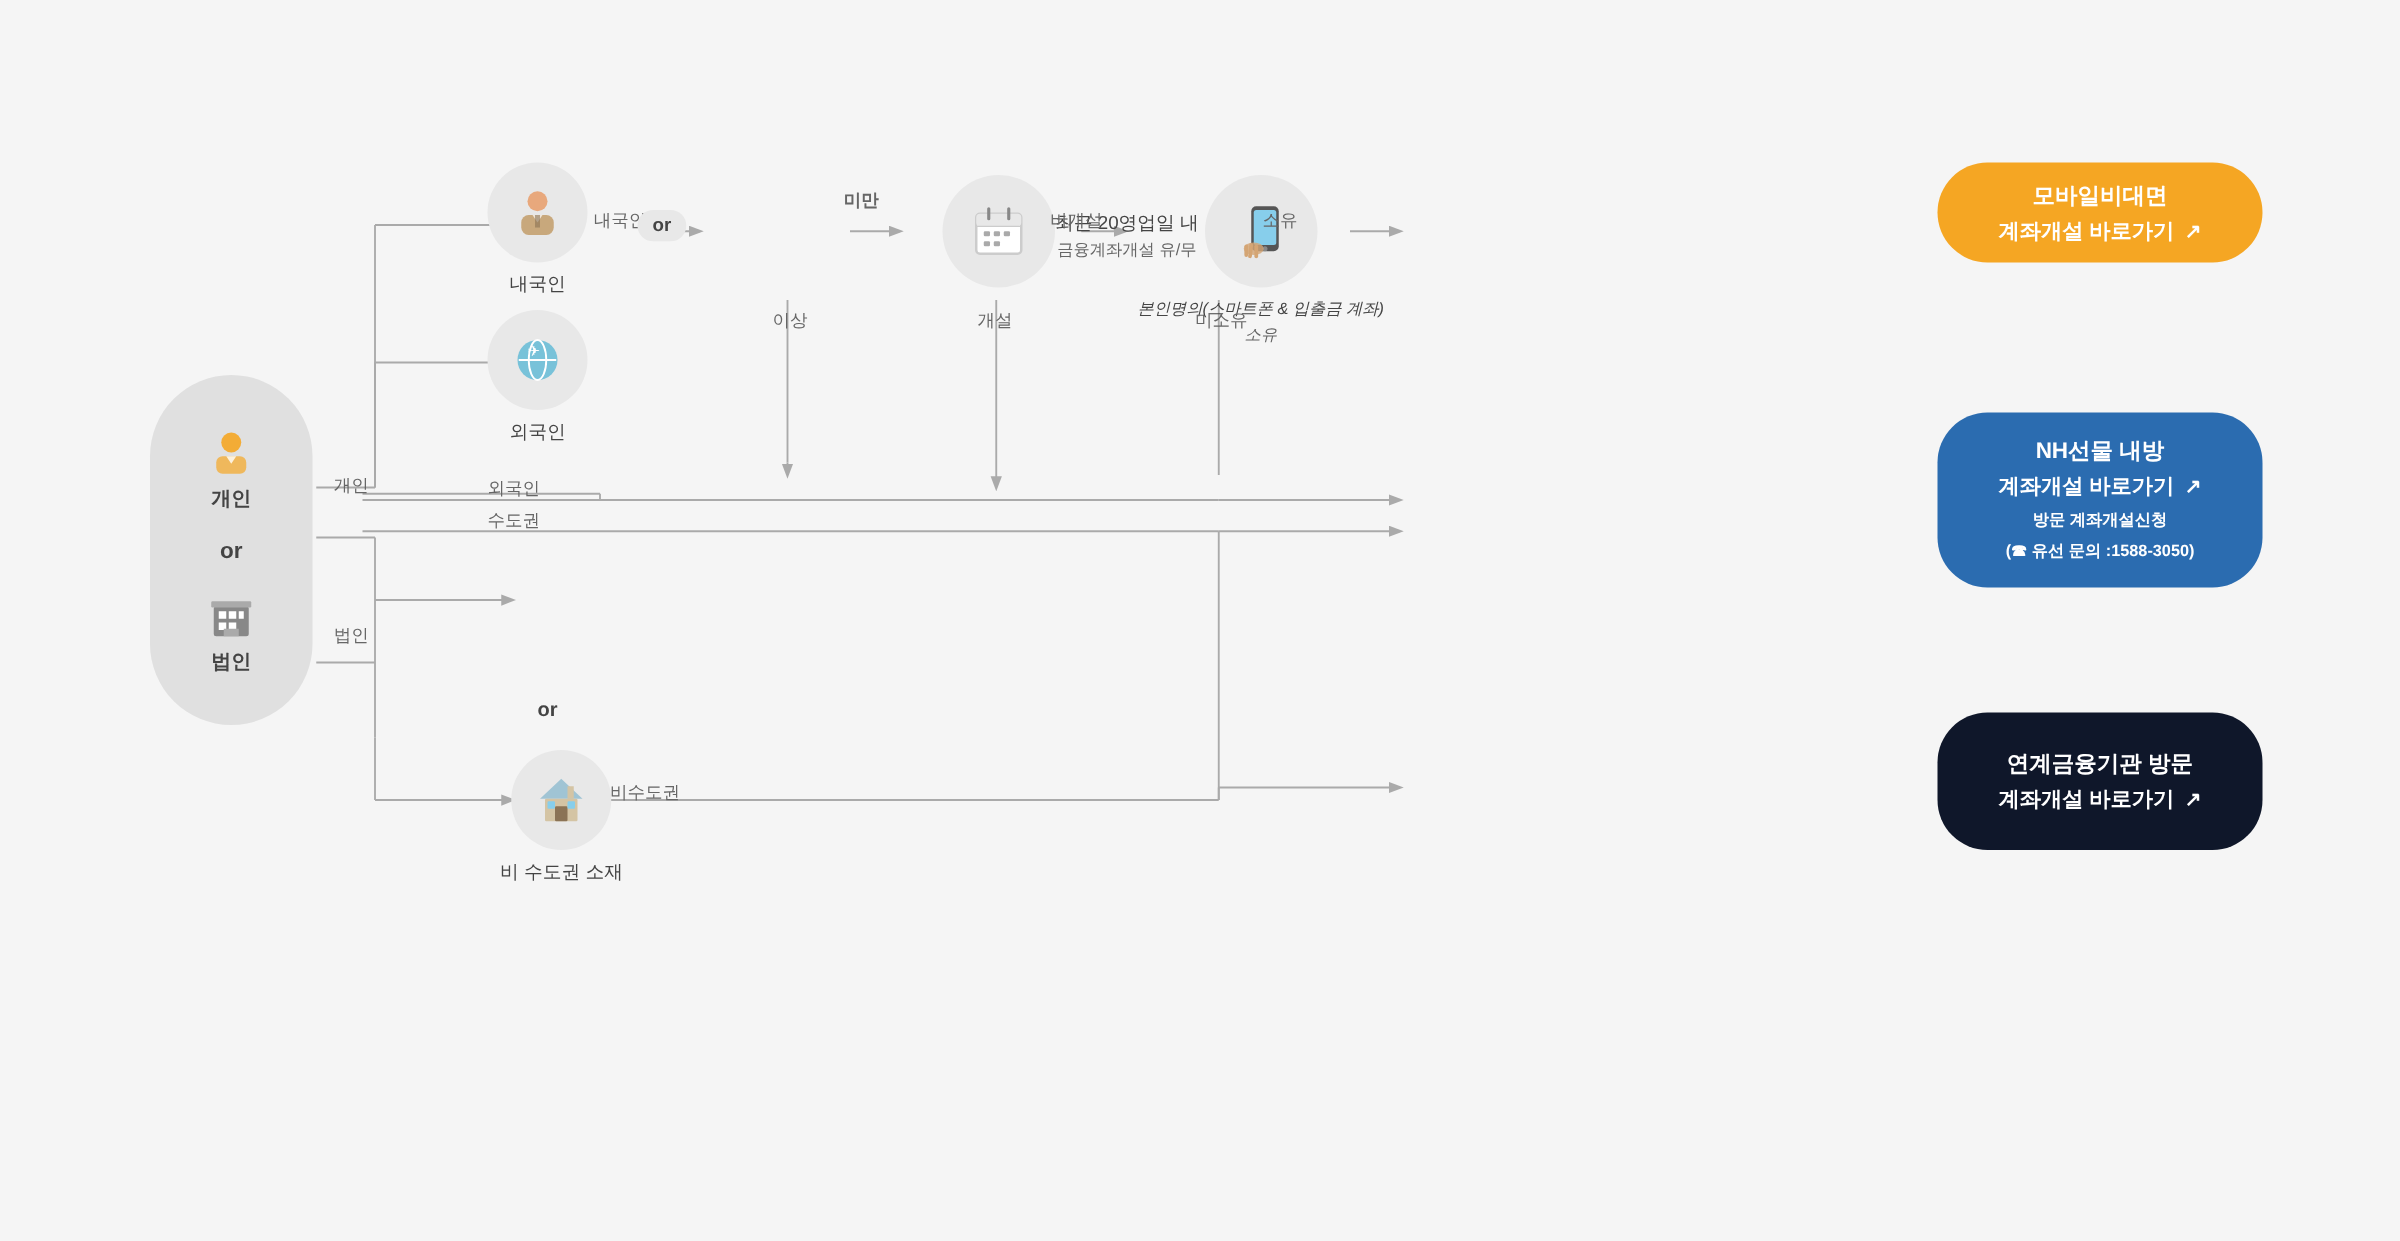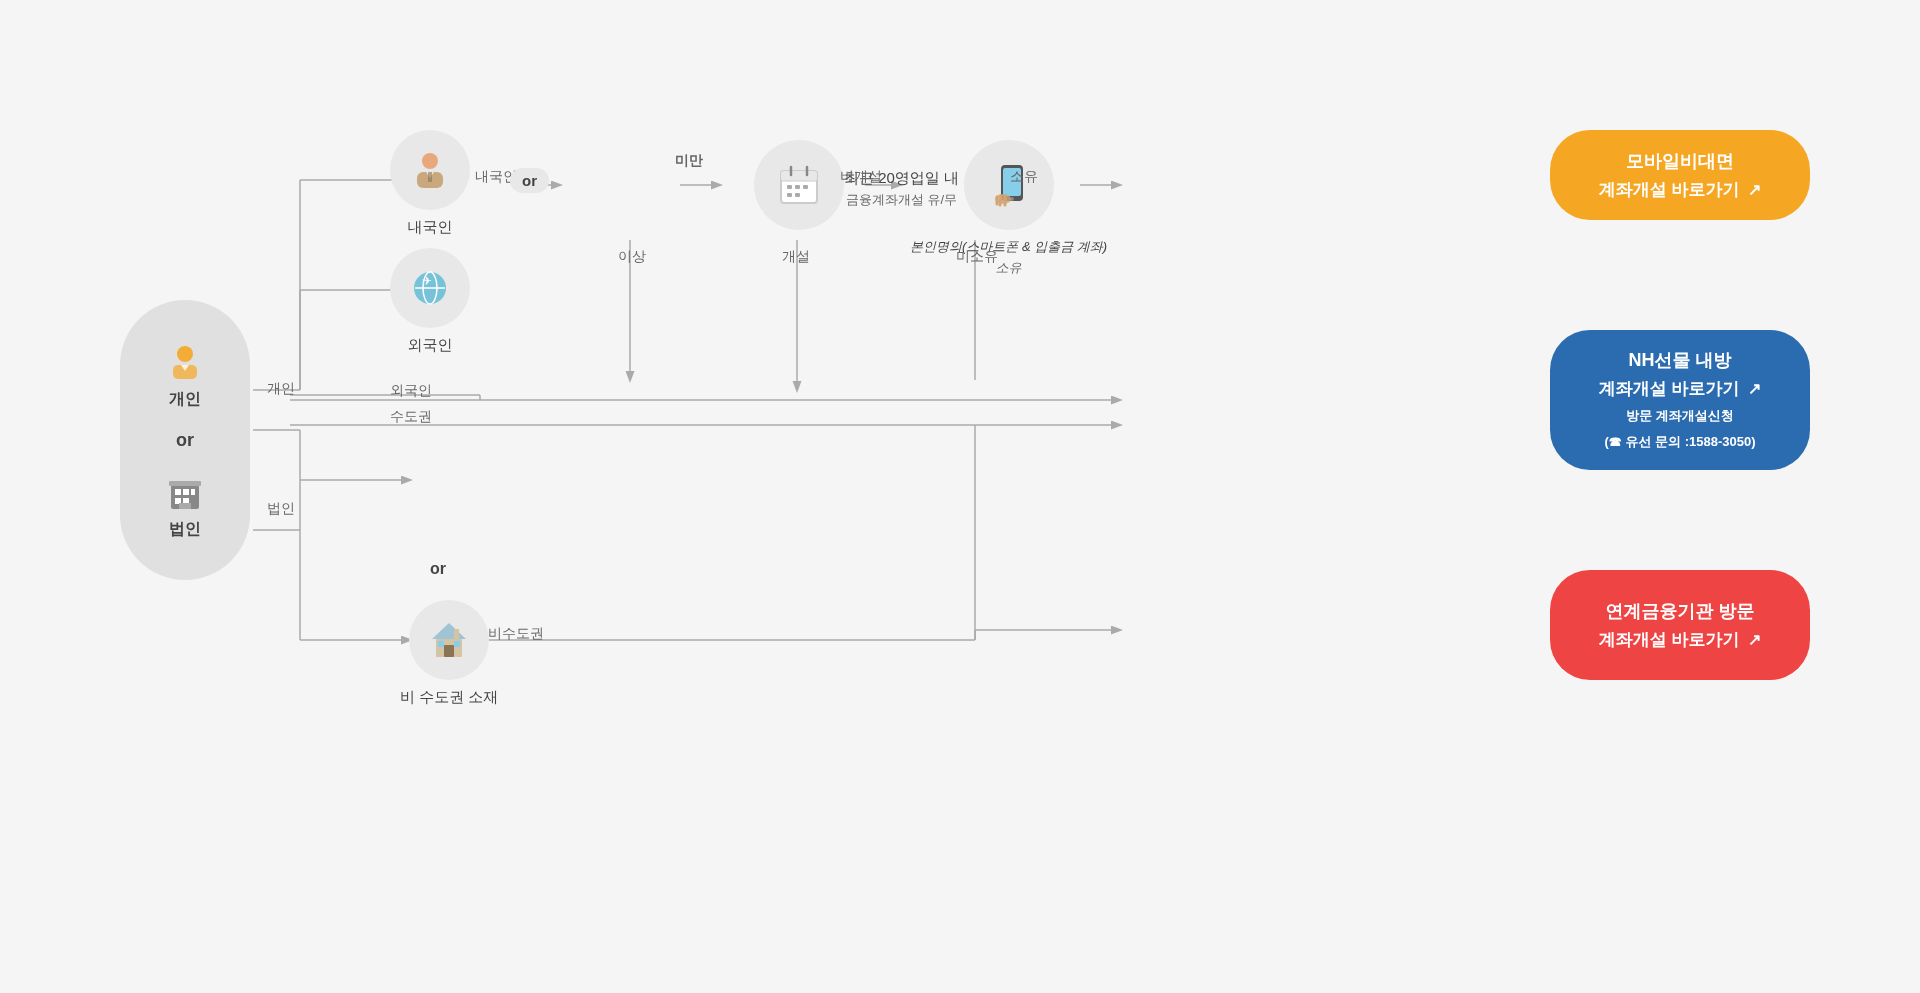--- a/index.html
+++ b/index.html
@@ -69,33 +69,33 @@
       justify-content: center;
       padding: 18px 30px;
       color: white;
       font-weight: 700;
       text-align: center;
       line-height: 1.6;
     }
     .dest-orange {
       background: #F5A623;
       width: 260px;
-      height: 90px;
+      height: 80px;
       top: 130px;
       right: 110px;
     }
     .dest-blue {
       background: #2B6CB0;
       width: 260px;
       height: 140px;
       top: 330px;
       right: 110px;
     }
     .dest-teal {
-      background: #ef4444;
+      background: #0f172a;
       width: 260px;
       height: 110px;
       top: 570px;
       right: 110px;
     }
     .dest-btn .title-text {
       font-size: 18px;
       font-weight: 700;
     }
     .dest-btn .sub-text {

